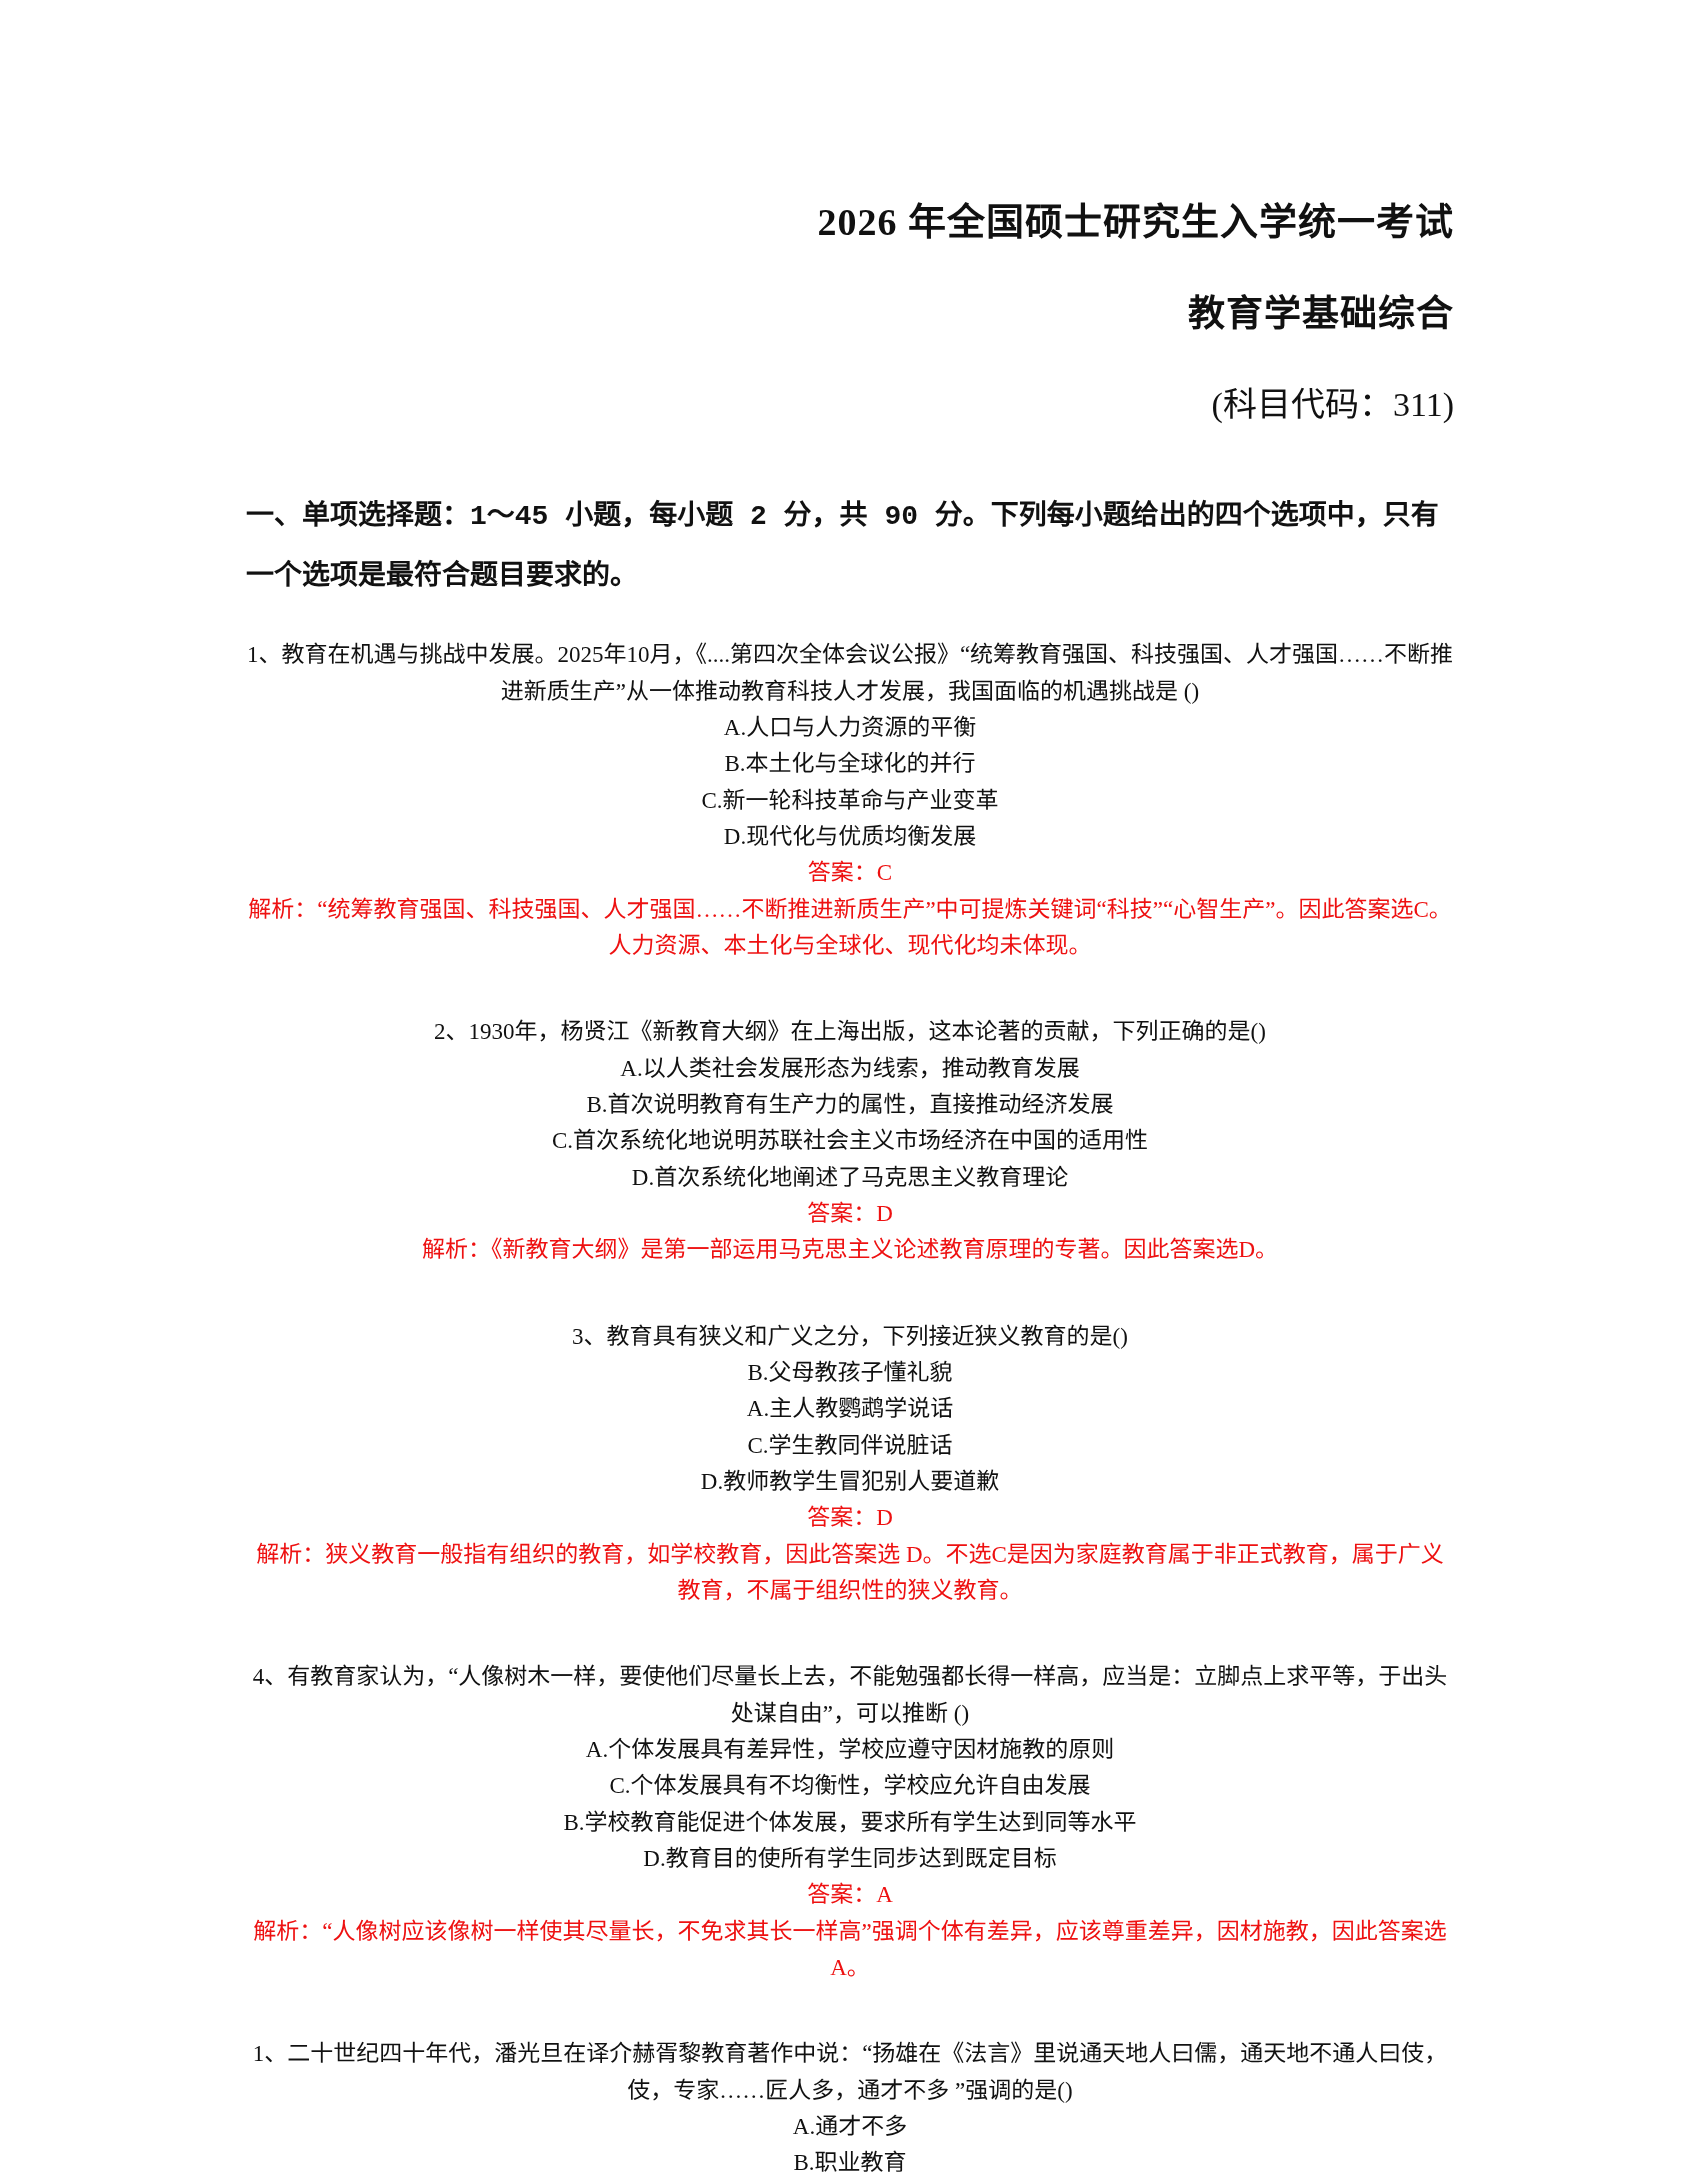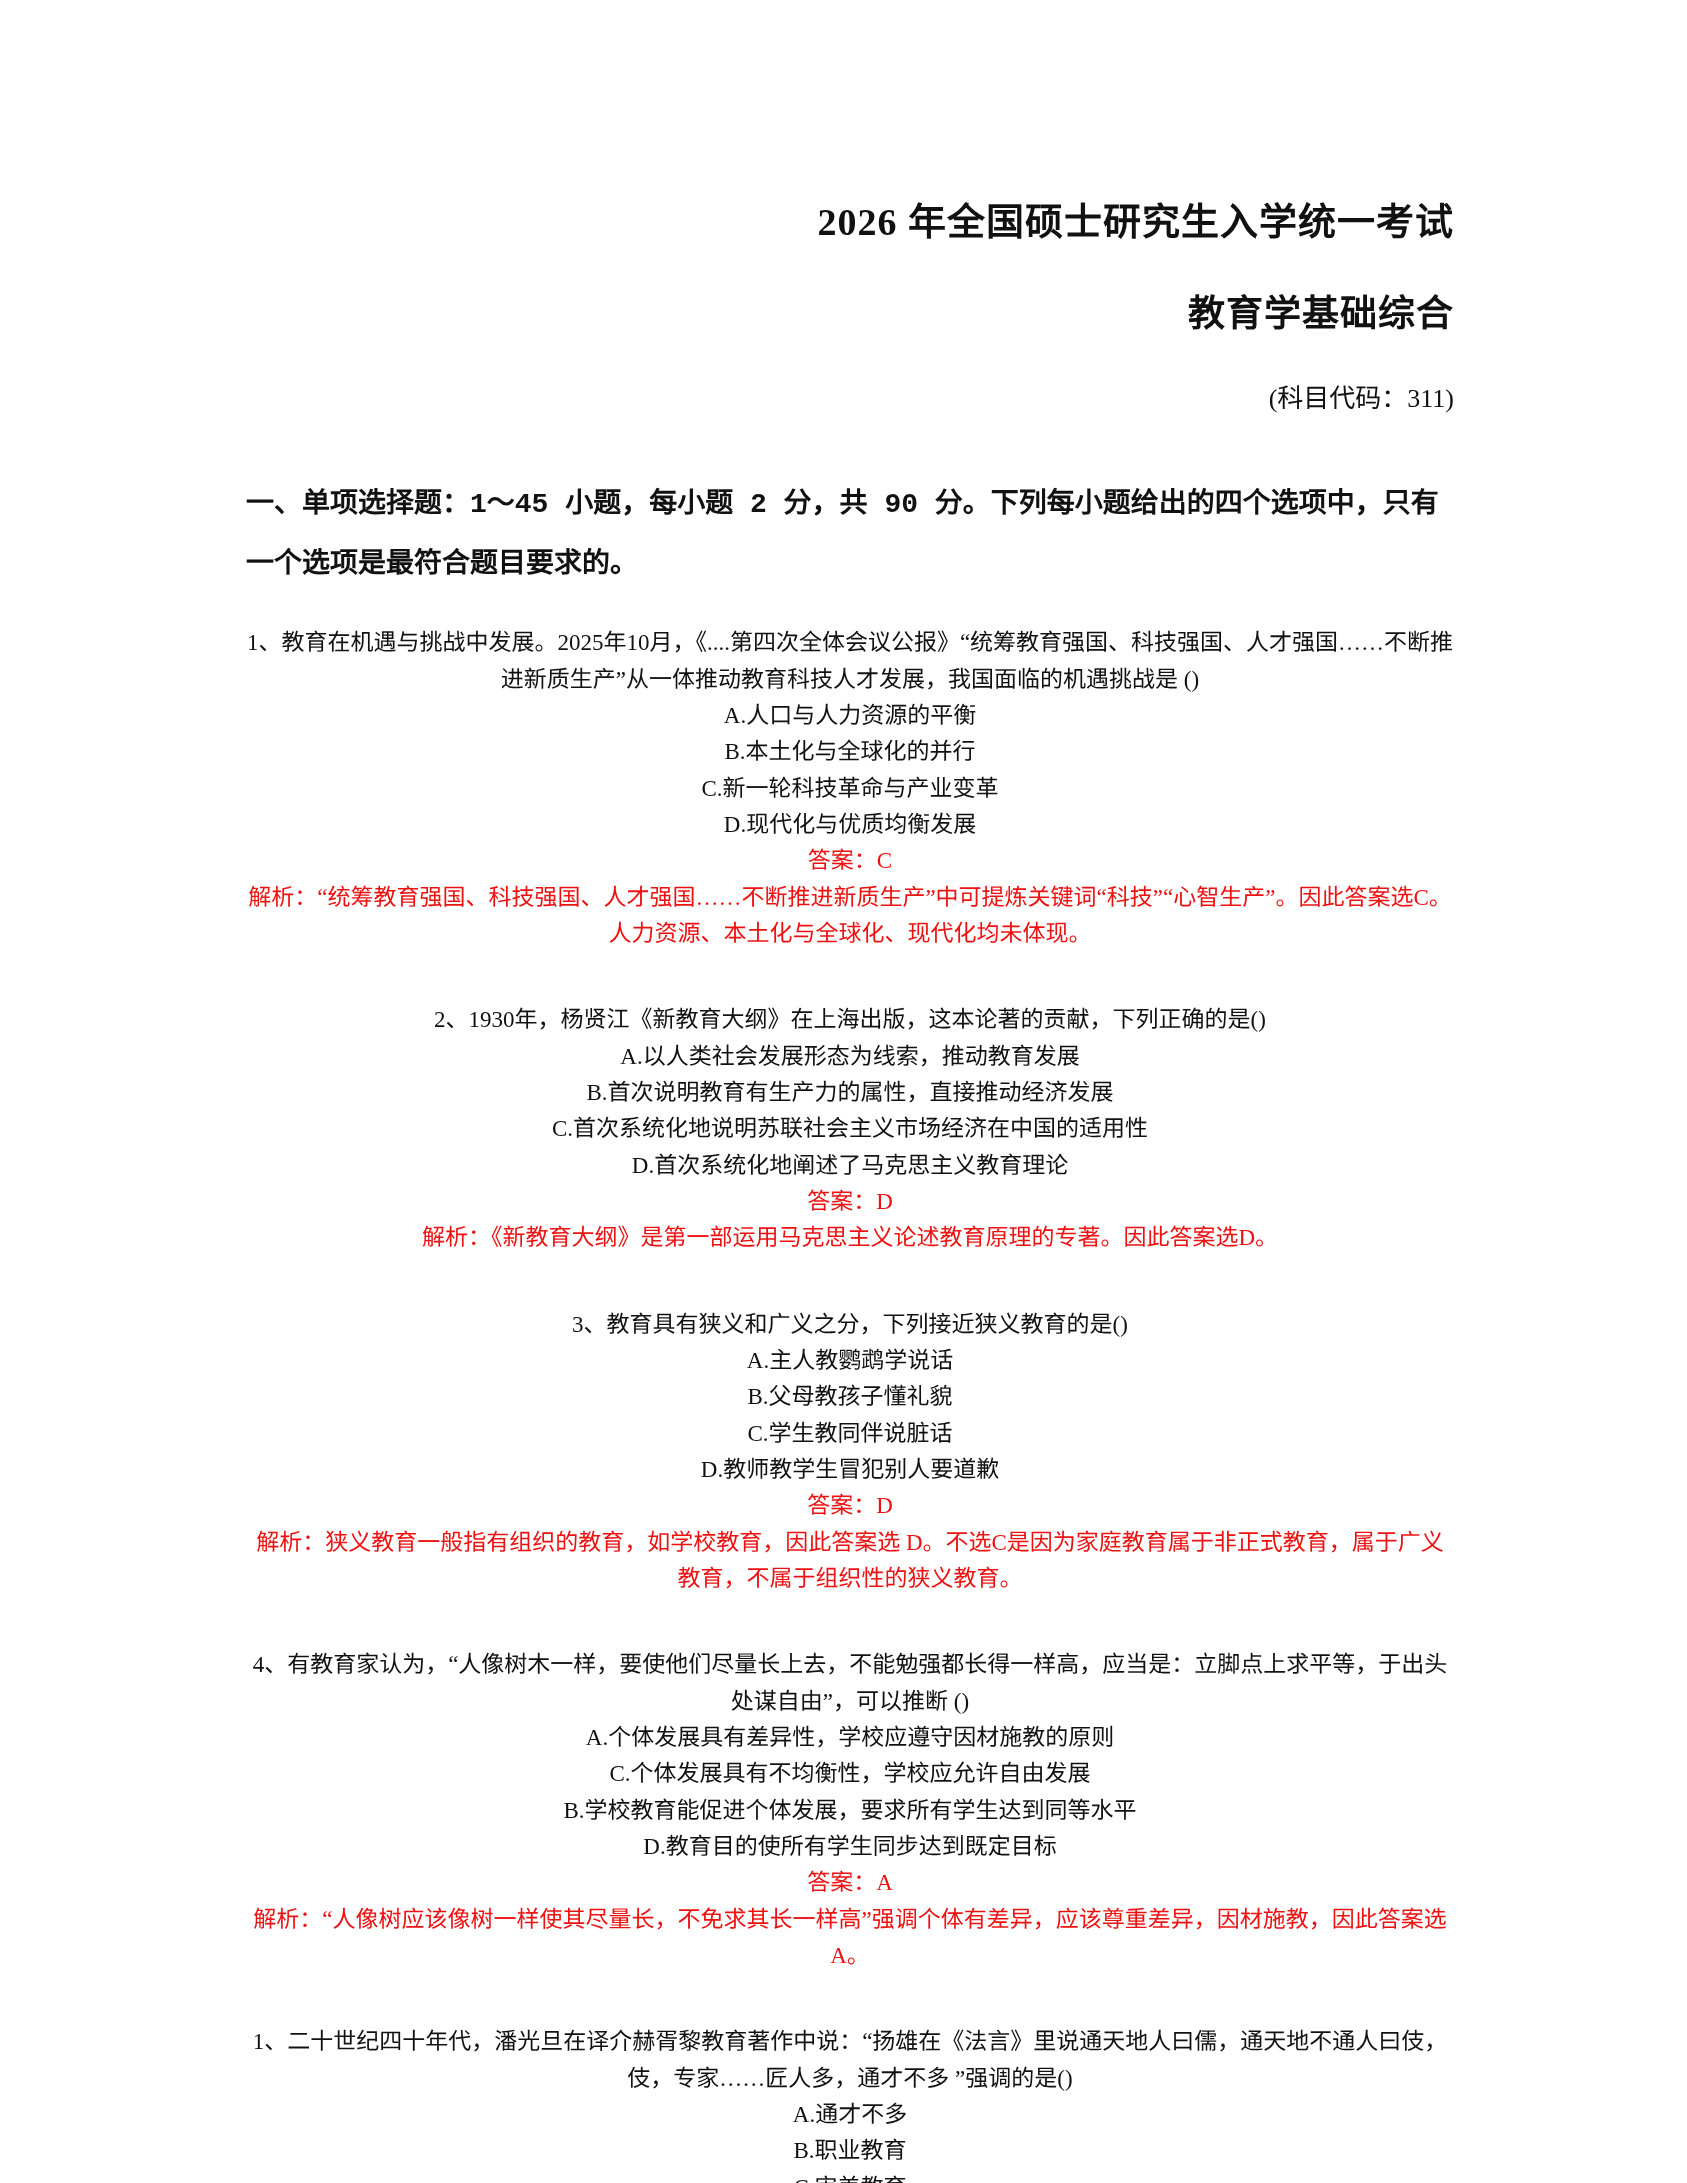--- a/index.html
+++ b/index.html
@@ -30,21 +30,21 @@
     margin:0 0 37px 0;
     letter-spacing:1px;
   }
   .title-subject{
     font-size:37px;
     font-weight:700;
     margin:0 0 40px 0;
     letter-spacing:1px;
   }
   .title-code{
-    font-size:26px;
+    font-size:34px;
     font-weight:400;
     margin:0 0 61px 0;
   }
   .section-intro{
     font-size:28px;
     font-weight:700;
     line-height:2.15;
     margin:0 0 30px 0;
     font-family:Liberation Mono, monospace;
   }
@@ -90,22 +90,22 @@
     <p class="option">A.以人类社会发展形态为线索，推动教育发展</p>
     <p class="option">B.首次说明教育有生产力的属性，直接推动经济发展</p>
     <p class="option">C.首次系统化地说明苏联社会主义市场经济在中国的适用性</p>
     <p class="option">D.首次系统化地阐述了马克思主义教育理论</p>
     <p class="answer">答案：D</p>
     <p class="analysis">解析：《新教育大纲》是第一部运用马克思主义论述教育原理的专著。因此答案选D。</p>
   </section>
 
   <section class="question">
     <p class="stem">3、教育具有狭义和广义之分，下列接近狭义教育的是()</p>
+    <p class="option">B.父母教孩子懂礼貌</p>
     <p class="option">A.主人教鹦鹉学说话</p>
-    <p class="option">B.父母教孩子懂礼貌</p>
     <p class="option">C.学生教同伴说脏话</p>
     <p class="option">D.教师教学生冒犯别人要道歉</p>
     <p class="answer">答案：D</p>
     <p class="analysis">解析：狭义教育一般指有组织的教育，如学校教育，因此答案选 D。不选C是因为家庭教育属于非正式教育，属于广义教育，不属于组织性的狭义教育。</p>
   </section>
 
   <section class="question">
     <p class="stem">4、有教育家认为，“人像树木一样，要使他们尽量长上去，不能勉强都长得一样高，应当是：立脚点上求平等，于出头处谋自由”，可以推断 ()</p>
     <p class="option">A.个体发展具有差异性，学校应遵守因材施教的原则</p>
     <p class="option">C.个体发展具有不均衡性，学校应允许自由发展</p>

